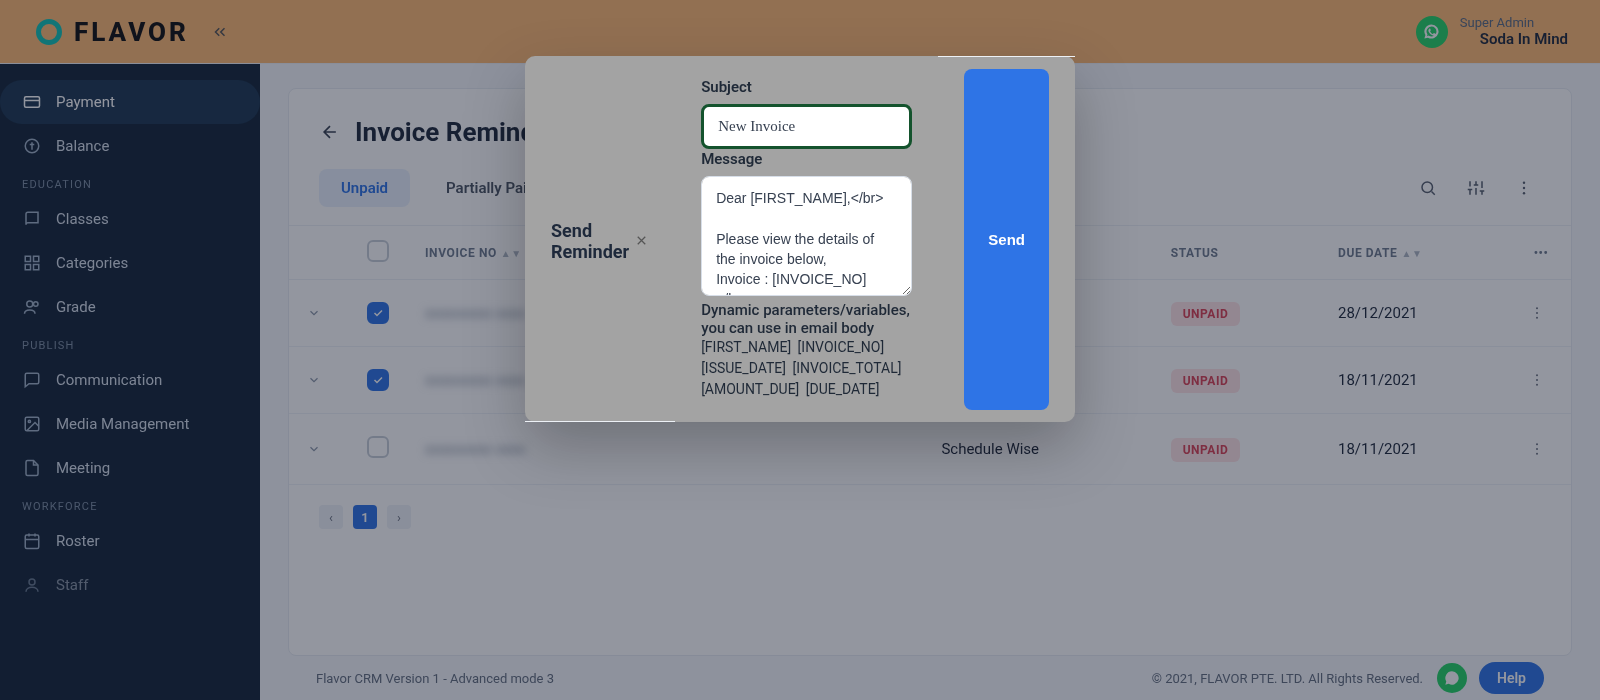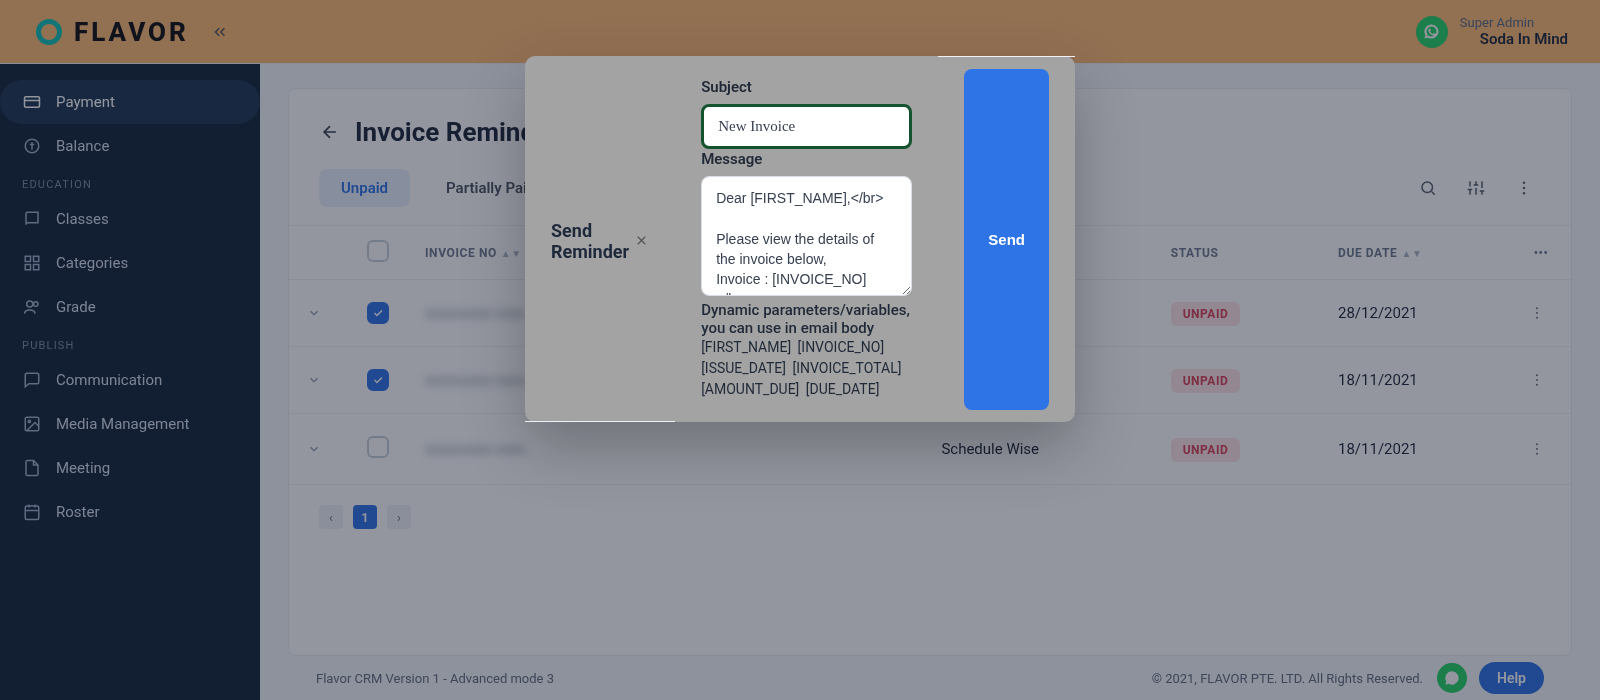--- a/index.html
+++ b/index.html
@@ -189,28 +189,38 @@
     <div class="sb-item">
       <span class="sb-icon">
           <svg width="18" height="18" viewBox="0 0 24 24" fill="none" stroke="currentColor" stroke-width="2">
             <path d="M14 2H6a2 2 0 0 0-2 2v16a2 2 0 0 0 2 2h12a2 2 0 0 0 2-2V8z"></path>
             <path d="M14 2v6h6"></path>
           </svg>
         </span>
       <span>Meeting</span>
     </div>
 
+    <div class="sb-section">WORKFORCE</div>
     <div class="sb-item">
       <span class="sb-icon">
           <svg width="18" height="18" viewBox="0 0 24 24" fill="none" stroke="currentColor" stroke-width="2">
             <rect x="3" y="4" width="18" height="18" rx="2"></rect>
             <path d="M16 2v4M8 2v4M3 10h18"></path>
           </svg>
         </span>
       <span>Roster</span>
+    </div>
+    <div class="sb-item" style="opacity:.6;">
+      <span class="sb-icon">
+          <svg width="18" height="18" viewBox="0 0 24 24" fill="none" stroke="currentColor" stroke-width="2">
+            <circle cx="12" cy="8" r="4"></circle>
+            <path d="M4 21c0-4 4-6 8-6s8 2 8 6"></path>
+          </svg>
+        </span>
+      <span>Staff</span>
     </div>
   </nav>
 
   <div class="main">
     <div class="card">
       <div class="card-header">
         <div class="back-btn">
           <svg width="20" height="20" viewBox="0 0 24 24" fill="none" stroke="currentColor" stroke-width="2">
               <path d="M19 12H5M12 19l-7-7 7-7"></path>
             </svg>

